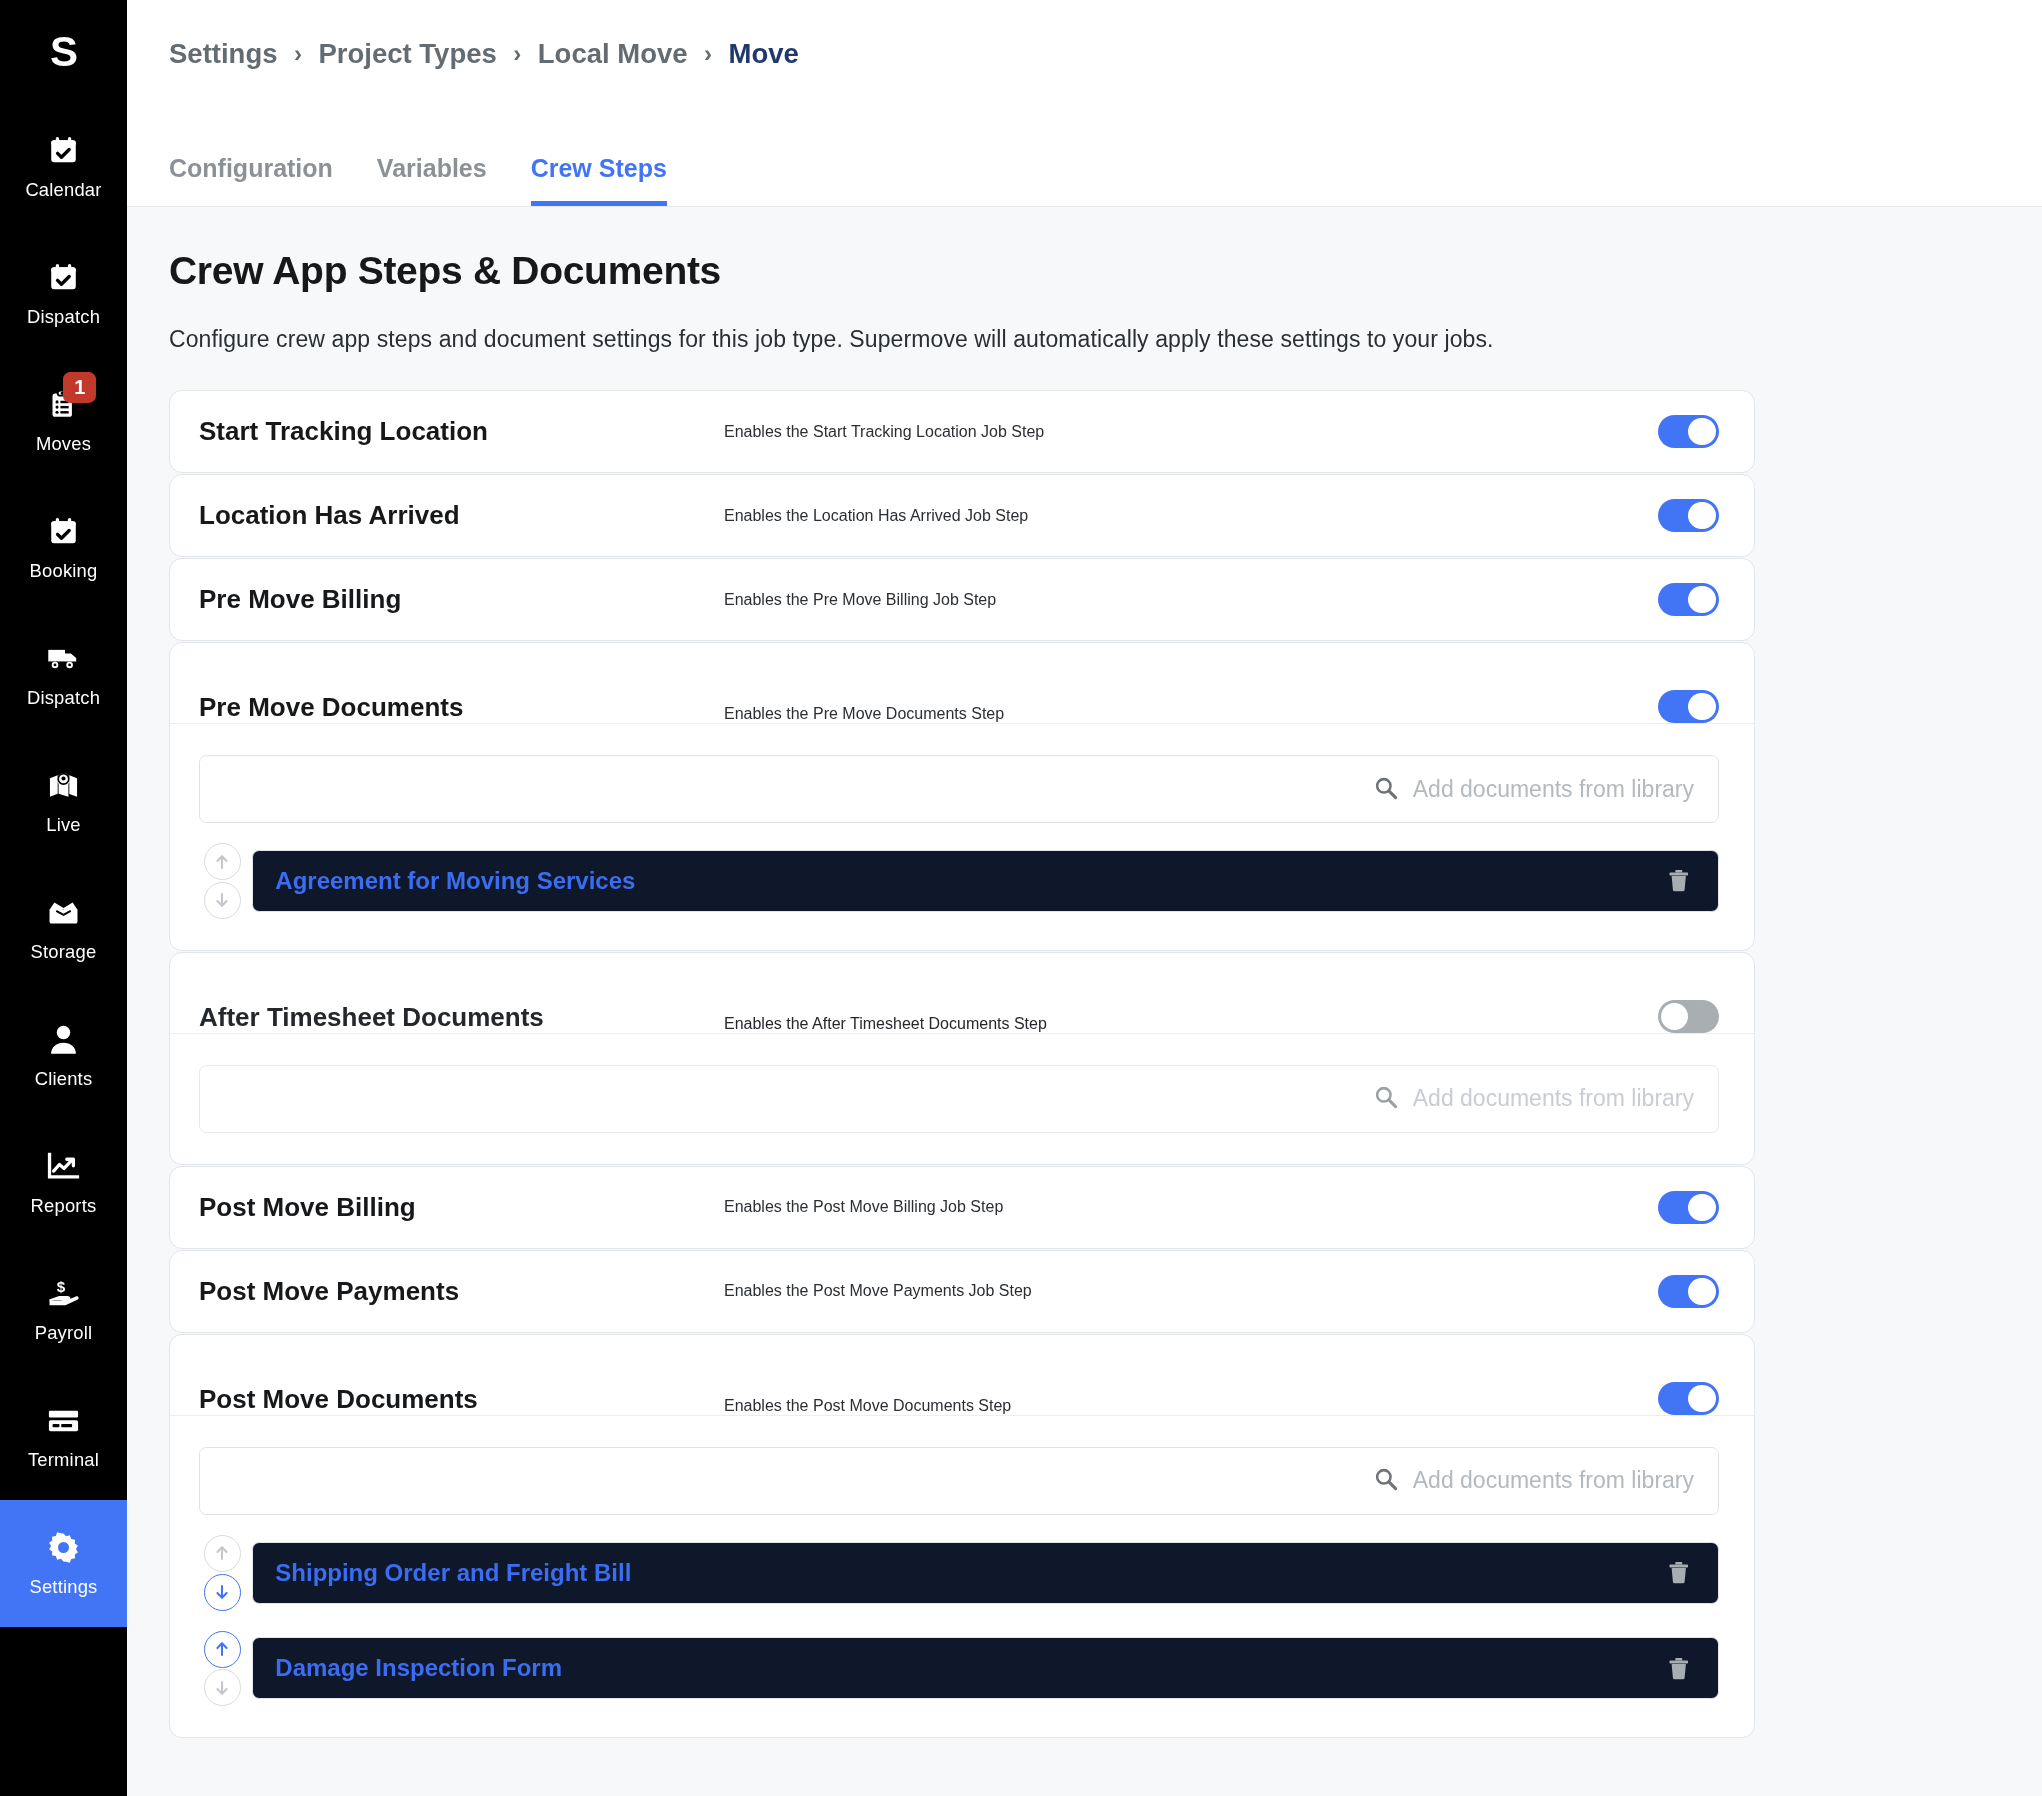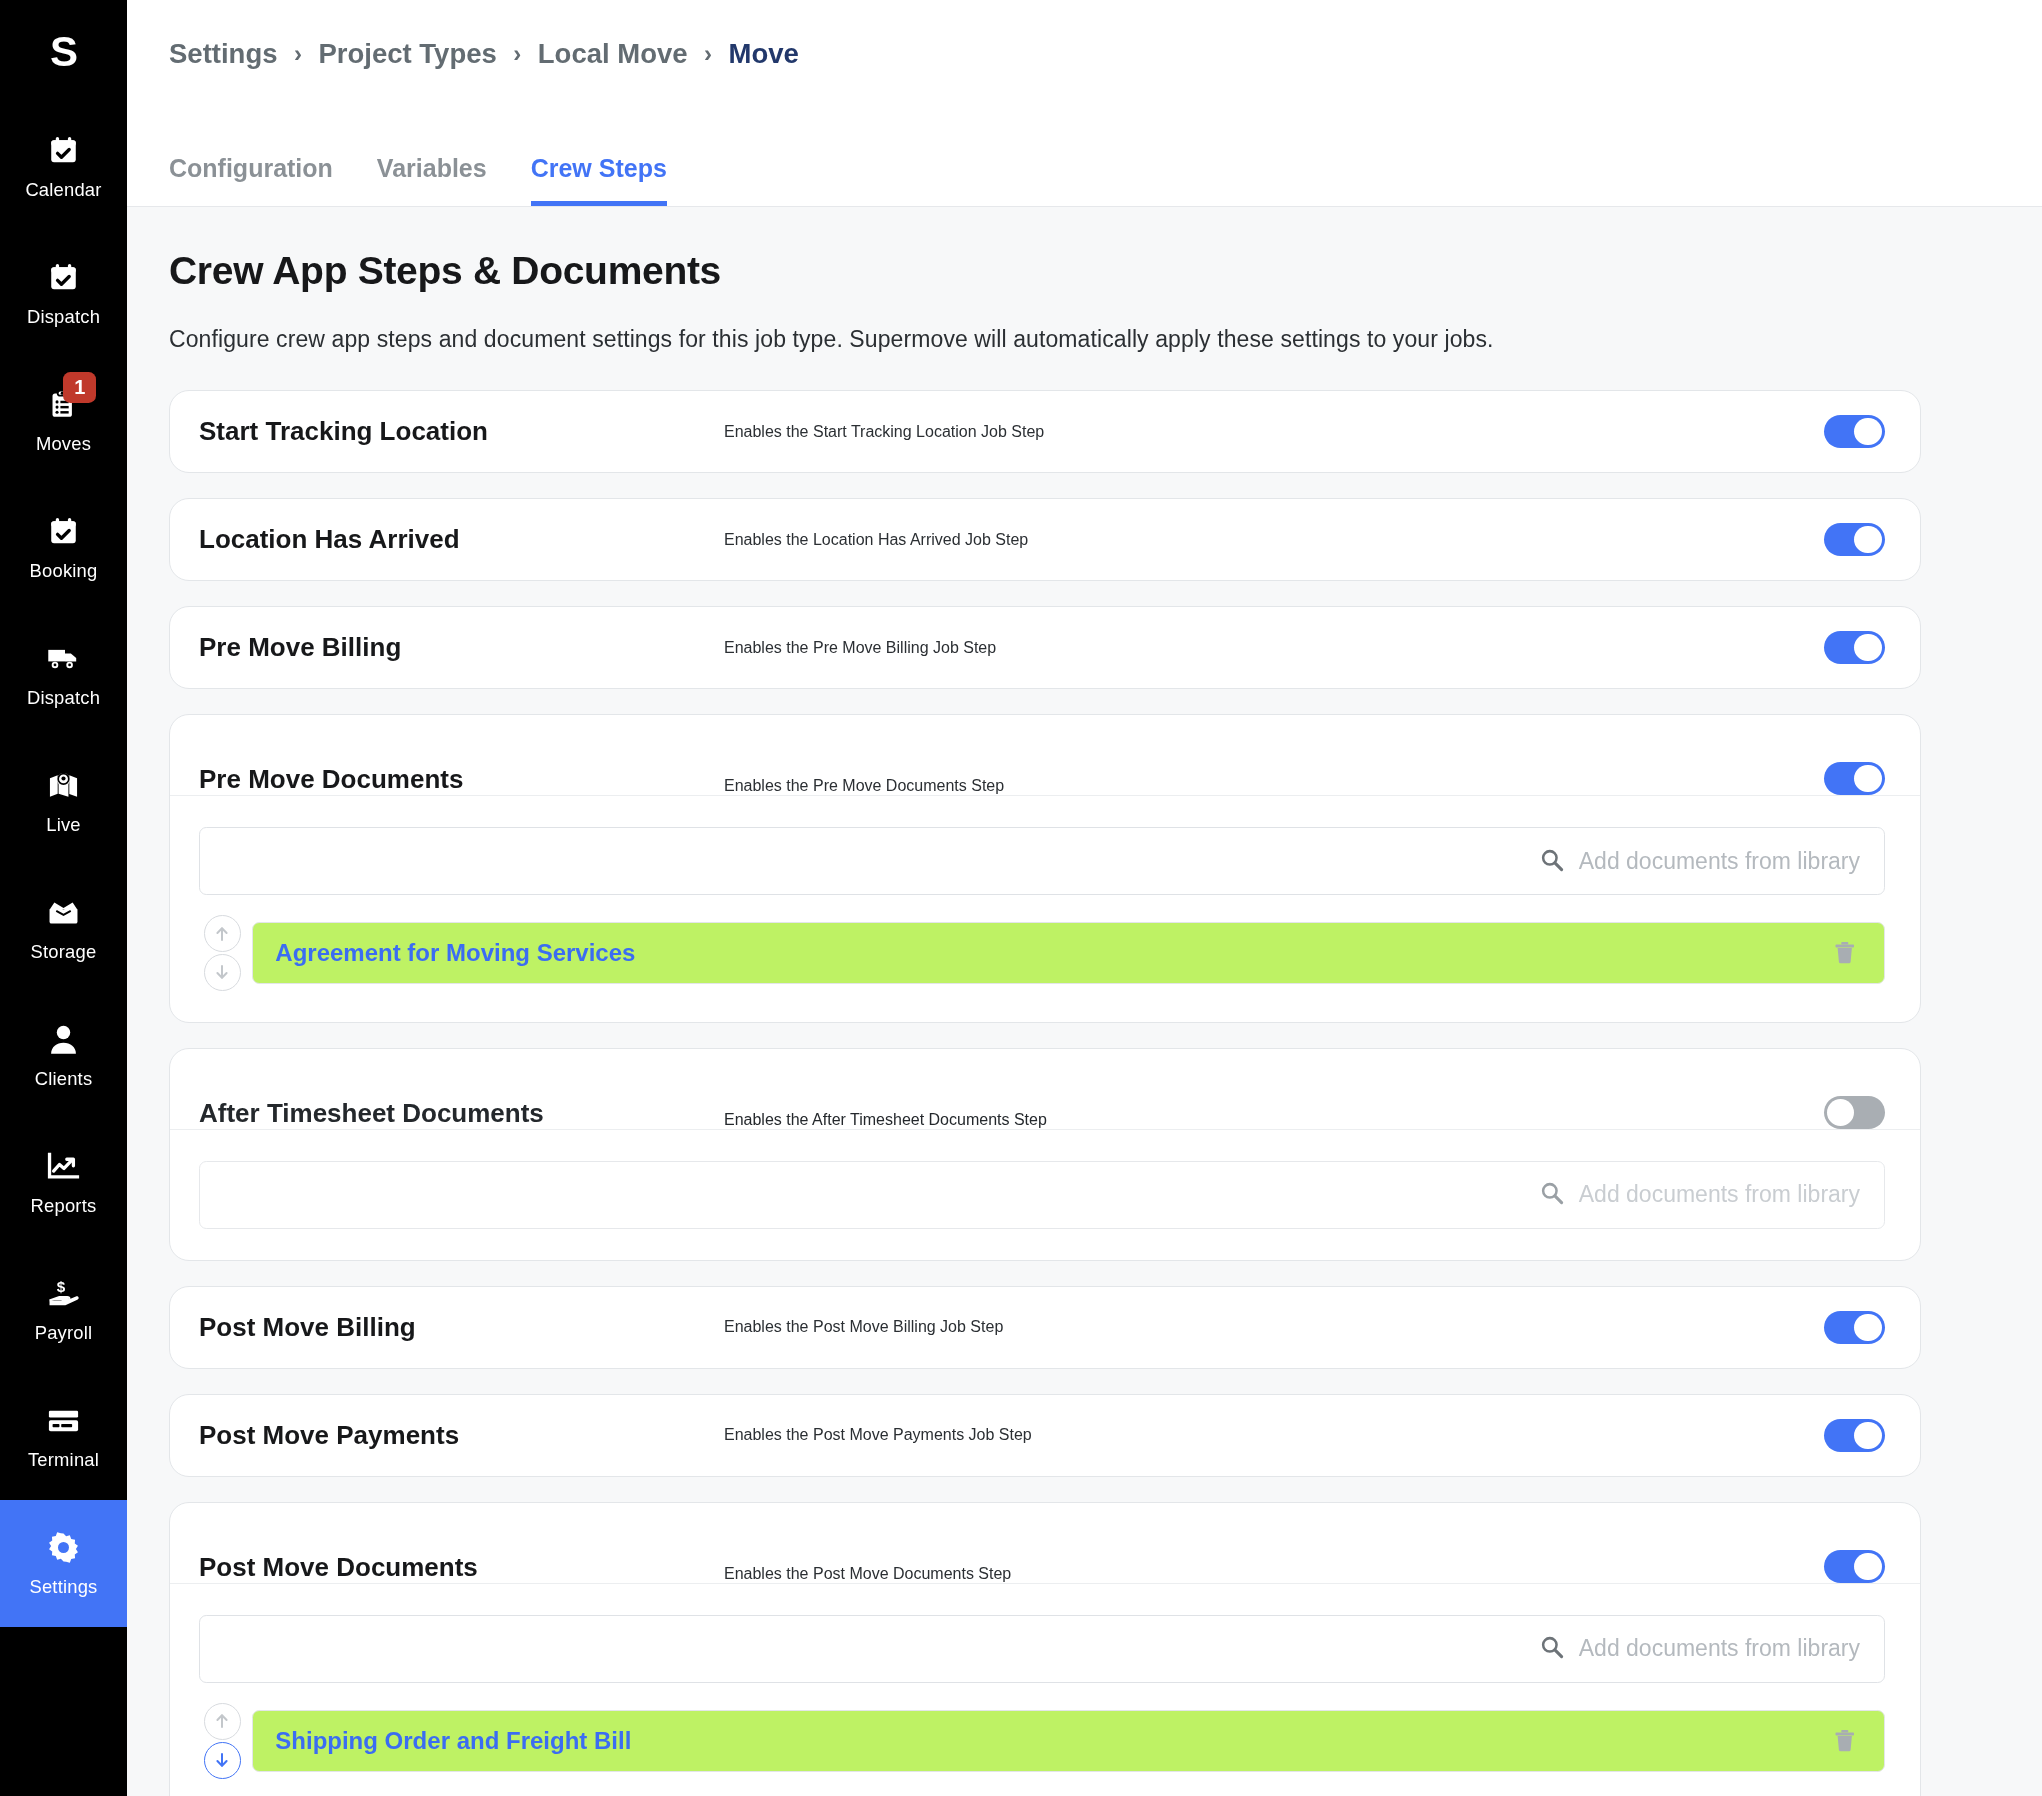--- a/index.html
+++ b/index.html
@@ -144,23 +144,23 @@
     font-size: 23px;
     color: #2B2F33;
     letter-spacing: 0.1px;
   }
 
   .cards { margin-top: 37px; }
 
   .card {
     background: #ffffff;
     border: 0.9px solid #E3E6E9;
-    border-radius: 20px;
-    margin-bottom: 25px;
-    width: 1752px;
+    border-radius: 13px;
+    margin-bottom: 1px;
+    width: 1586px;
     overflow: hidden;
   }
   .card-head {
     height: 81px;
     display: flex;
     align-items: center;
     padding: 0 35px 0 29px;
   }
   .card.has-body .card-head { border-bottom: 0.9px solid #ECEEF0; align-items: flex-end; }
   .step-name {
@@ -254,21 +254,21 @@
 
   .doc-pill {
     flex: 1 1 auto;
     height: 62px;
     border: 0.9px solid #E3E6E9;
     border-radius: 7.3px;
     display: flex;
     align-items: center;
     justify-content: space-between;
     padding: 0 24px 0 22px;
-    background: #bef264;
+    background: #0f172a;
   }
   .doc-name {
     font-size: 24px;
     font-weight: 700;
     color: #3B6DF2;
     cursor: pointer;
   }
   .trash-btn {
     width: 31px;
     height: 31px;

